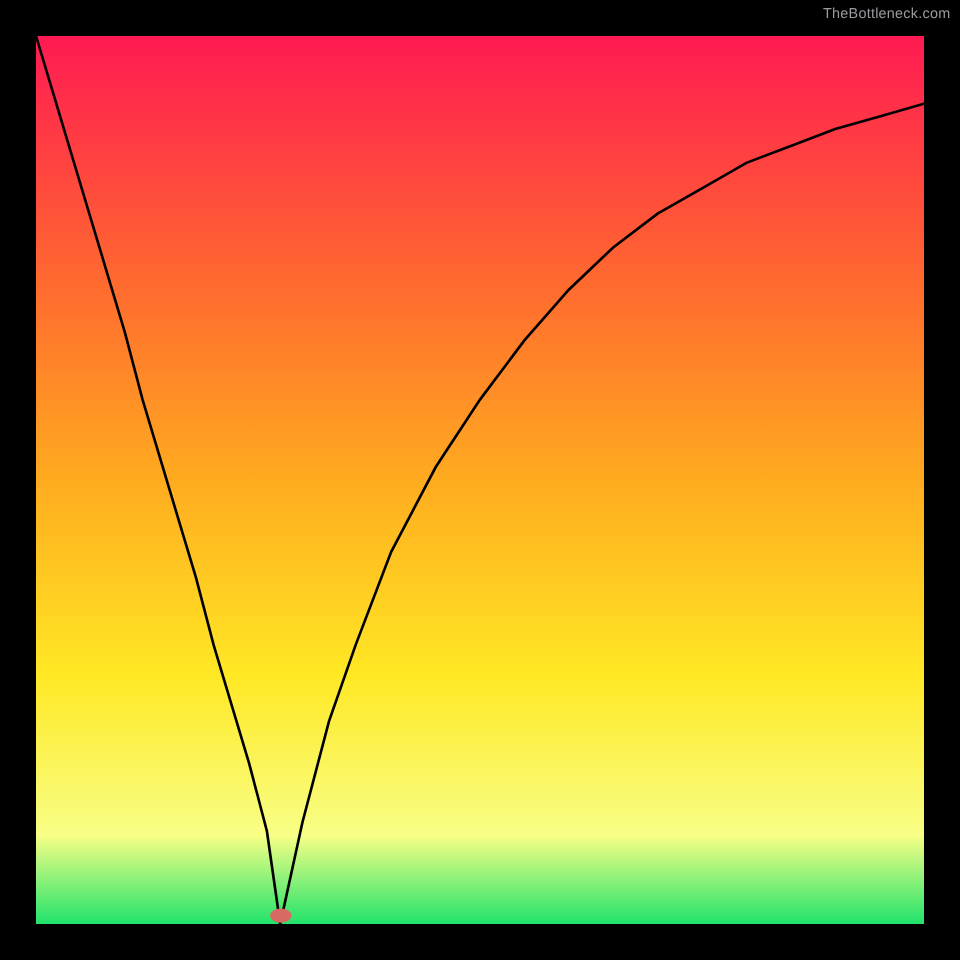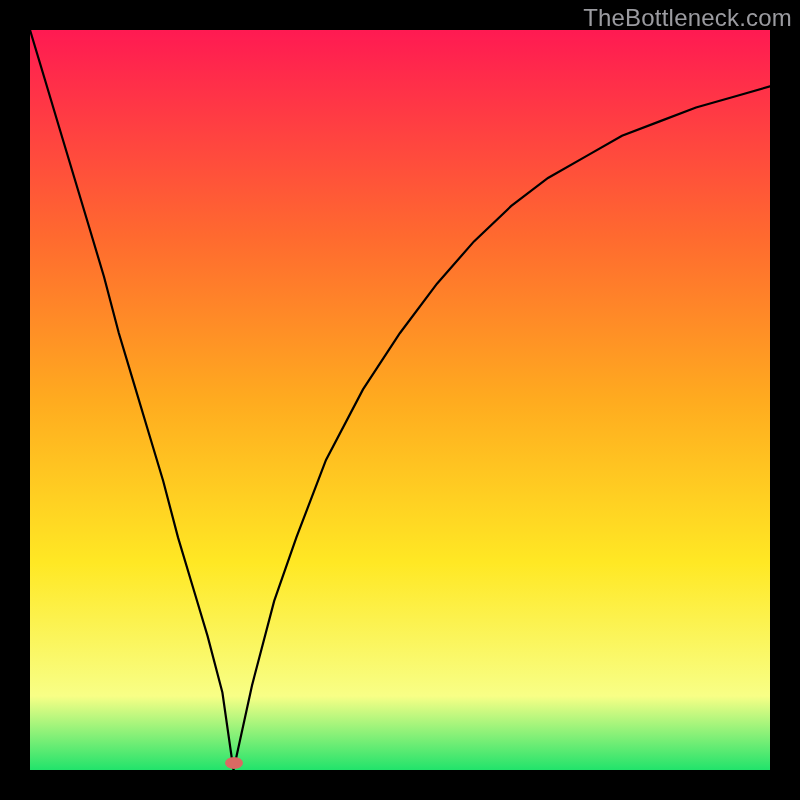--- a/index.html
+++ b/index.html
@@ -41,21 +41,21 @@
     position: absolute;
     inset: 0;
     width: 100%;
     height: 100%;
   }
   .watermark {
     position: absolute;
     top: 4px;
     right: 8px;
     color: #9b9ba0;
-    font-size: 24px;
+    font-size: 12px;
     letter-spacing: 0.2px;
     user-select: none;
   }
   .dot {
     position: absolute;
     width: 18px;
     height: 12px;
     border-radius: 50%;
     background: #d96a63;
     transform: translate(-50%, -50%);

